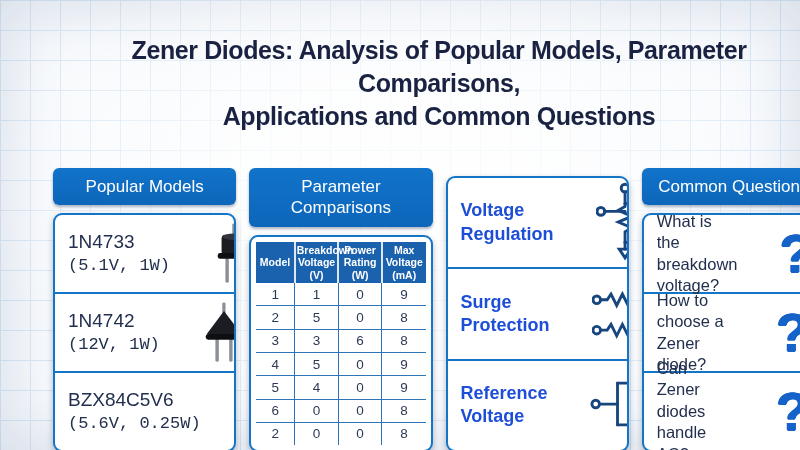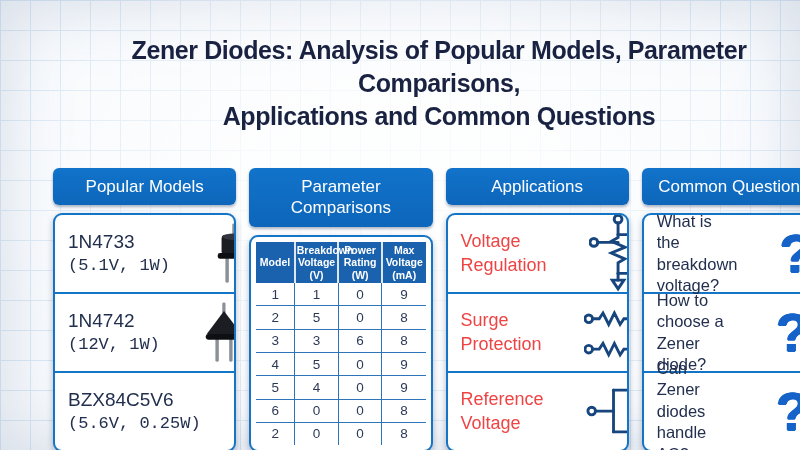--- a/index.html
+++ b/index.html
@@ -39,21 +39,21 @@
     border-radius:9px;box-shadow:0 3px 6px rgba(15,40,80,0.30);
     display:flex;flex-direction:column;overflow:hidden;
   }
   .row{
     flex:1;display:flex;align-items:center;justify-content:space-between;
     padding:4px 10px 4px 13px;border-bottom:2px solid #1474c6;min-height:0;gap:42px;
   }
   .row:last-child{border-bottom:none;}
   .mname{font-size:19px;color:#222f4e;line-height:1.3;}
   .mspec{font-size:17px;color:#222f4e;line-height:1.3;white-space:nowrap;font-family:Liberation Mono, monospace;}
-  .applabel{font-size:18px;color:#ef4444;line-height:1.3;}
+  .applabel{font-size:18px;color:#1d4ed8;line-height:1.3;font-weight:bold;}
   .qtext{font-size:16.5px;color:#222f4e;line-height:1.3;max-width:126px;}
   .qmark{
     font-size:54px;font-weight:bold;color:#1563c9;line-height:0.9;flex:none;
     text-shadow:0.8px 0 #1563c9,-0.8px 0 #1563c9,0 0.8px #1563c9;
     padding-right:4px;
   }
   .table-card{padding:5px;}
   table{border-collapse:collapse;width:100%;height:100%;table-layout:fixed;}
   th{
     background:#1b62ae;color:#ffffff;font-size:10.5px;font-weight:bold;
@@ -180,21 +180,20 @@
                 <td>0</td>
                 <td>0</td>
                 <td>8</td>
               </tr>
             </tbody>
         </table>
       </div>
     </section>
 
     <section class="col">
-      <div class="hdr">Applications</div>
       <div class="card">
         <div class="row">
           <div class="applabel">Voltage Regulation</div>
           <svg width="62" height="82" viewBox="0 0 64 84" fill="none" stroke="#17457e" stroke-width="3" stroke-linecap="round">
             <circle cx="30" cy="6" r="4"></circle>
             <line x1="30" y1="10" x2="30" y2="22"></line>
             <circle cx="5" cy="30" r="4"></circle>
             <line x1="9" y1="30" x2="30" y2="30"></line>
             <polyline points="30,22 30,25 23,29 37,35 23,41 37,47 30,51 30,62"></polyline>
             <line x1="30" y1="22" x2="55" y2="22"></line>

